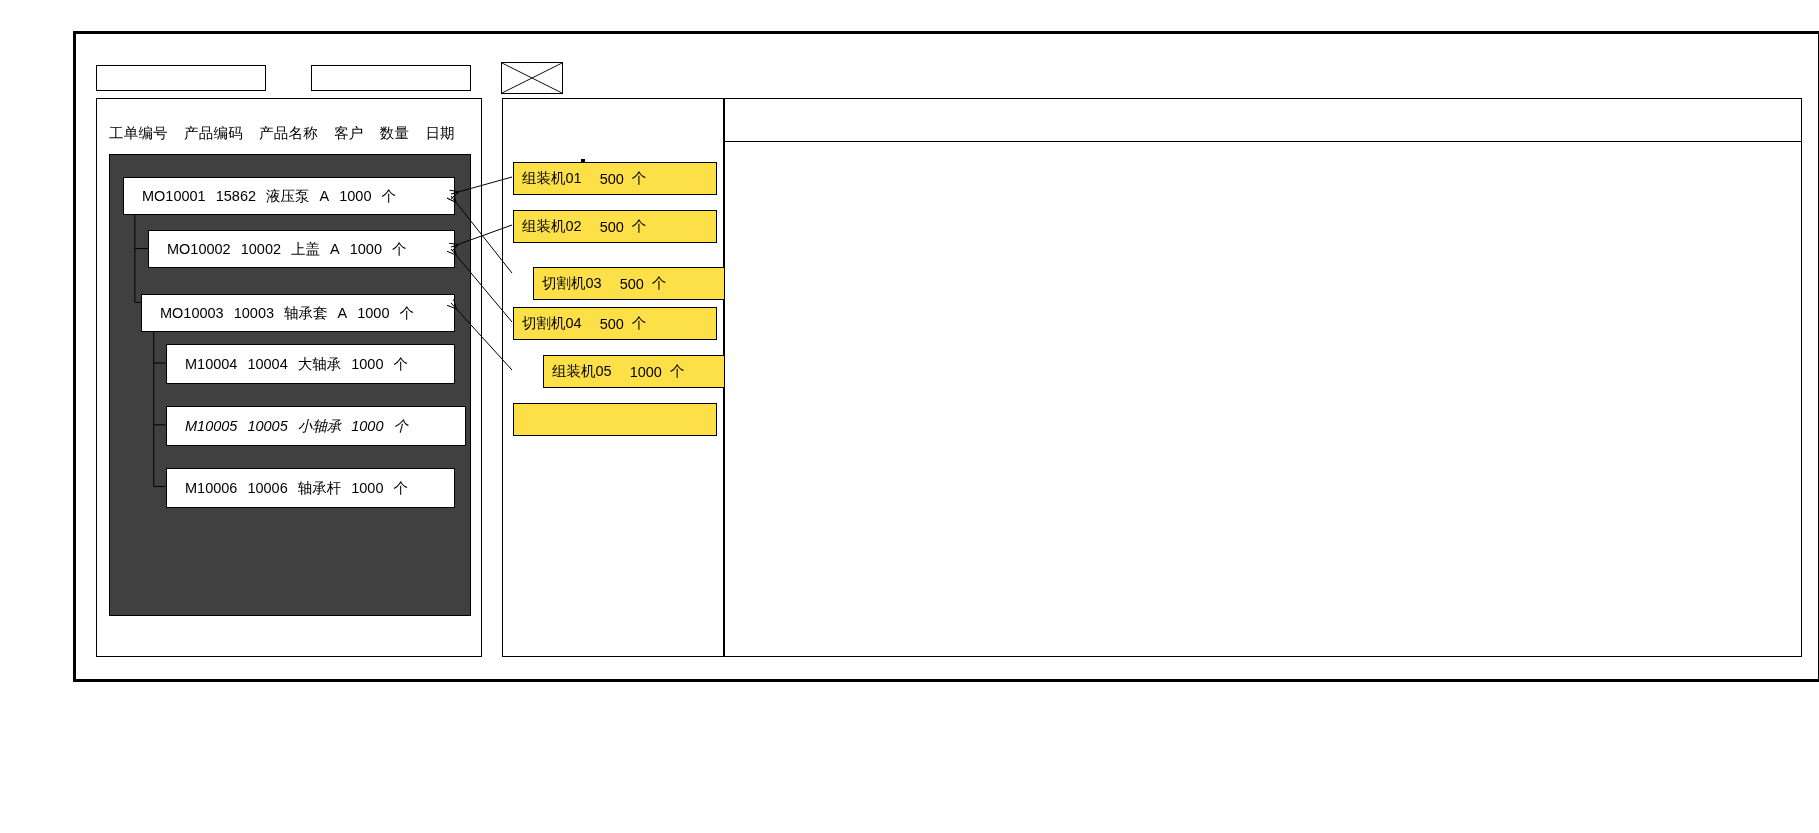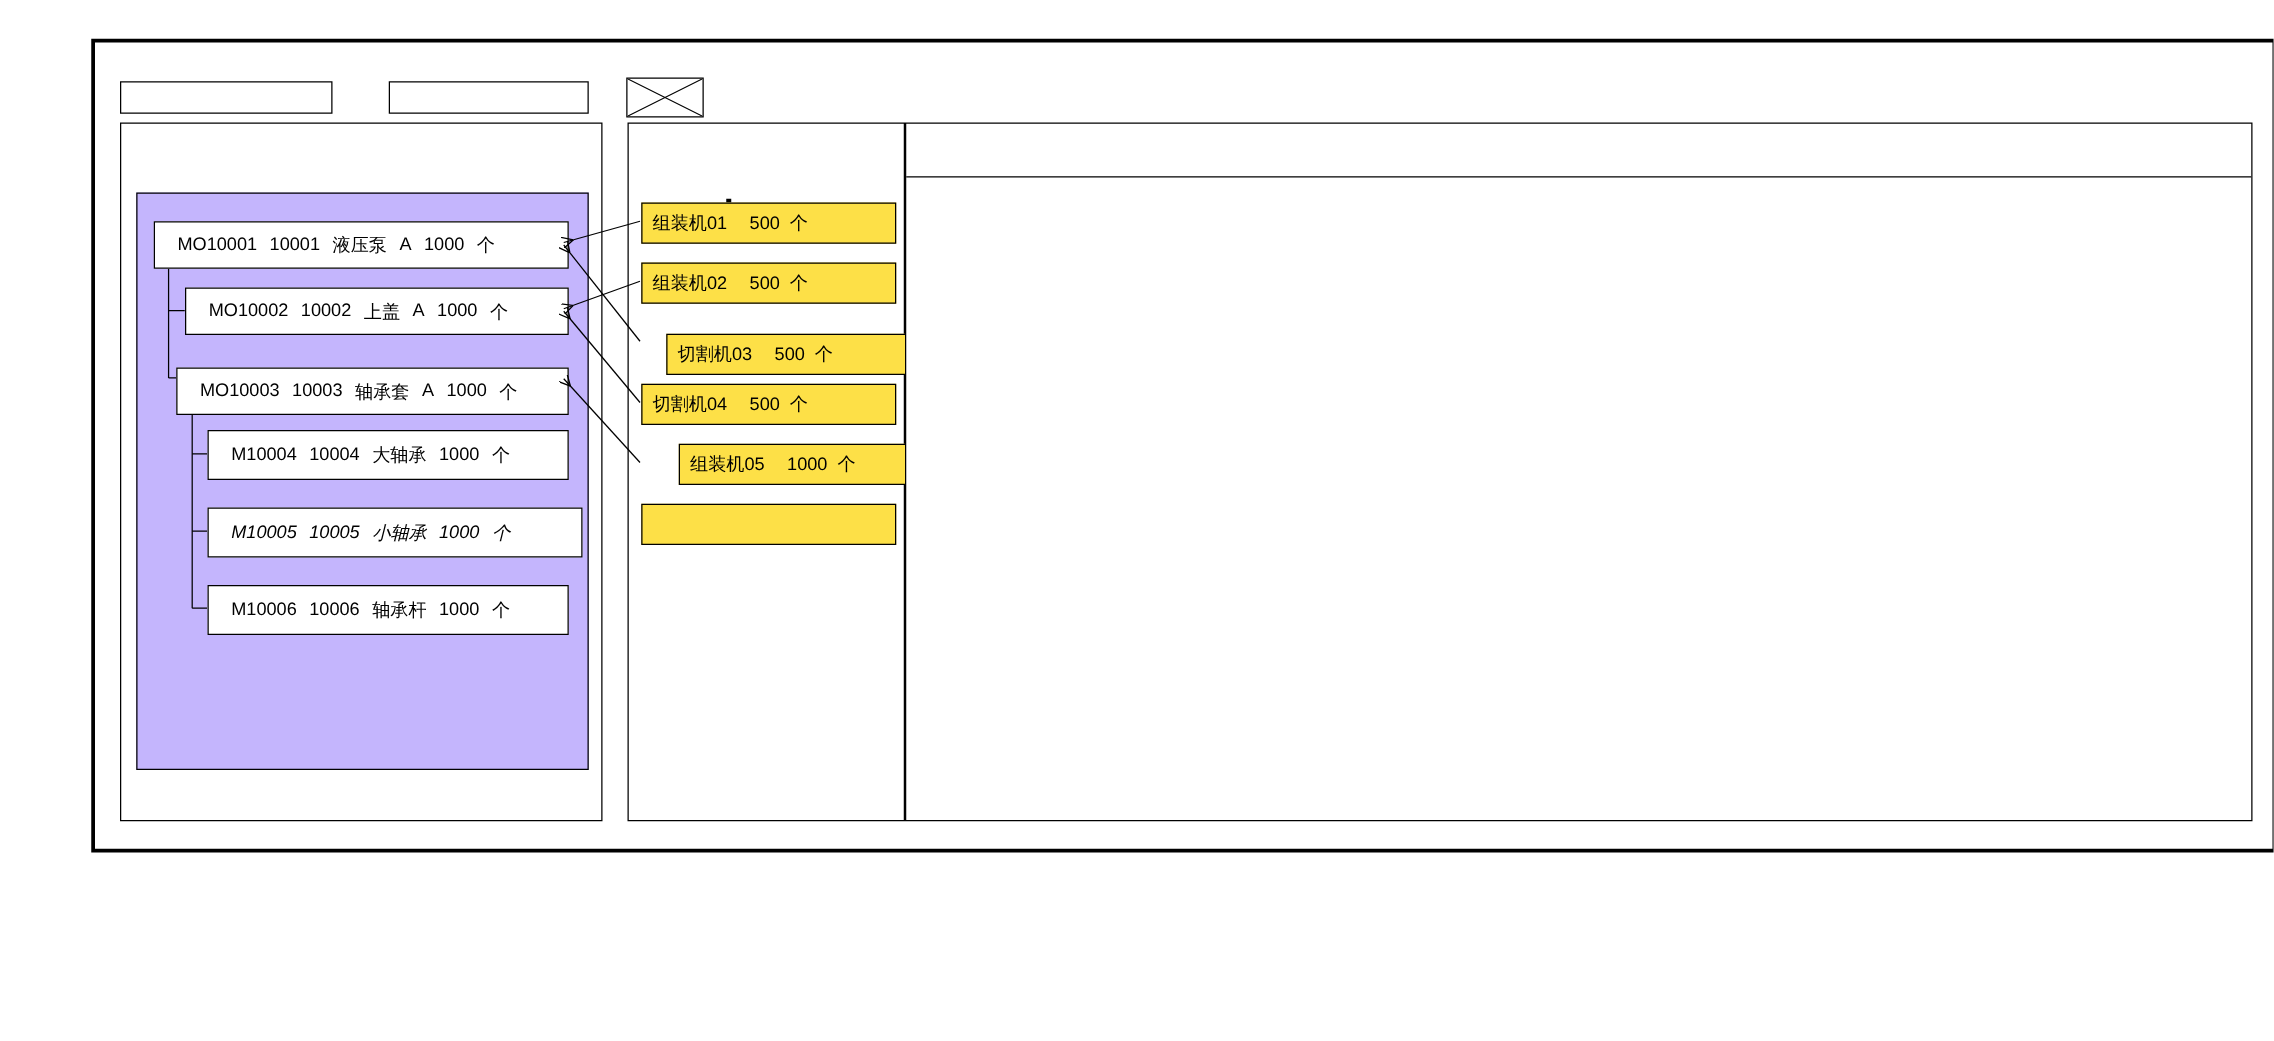--- a/index.html
+++ b/index.html
@@ -105,21 +105,21 @@
 
   
   .tree-box {
     position: absolute;
     left: 12px;
     top: 55px;
     width: 362px;
     height: 462px;
     border: 1px solid #000;
     box-sizing: border-box;
-    background: #c4b5fd;
+    background: #404040;
   }
 
   
   .tree-lines {
     position: absolute;
     left: 0; top: 0;
     width: 100%; height: 100%;
     pointer-events: none;
   }
 
@@ -195,38 +195,46 @@
       <div class="tb-box-x">
         <svg viewBox="0 0 62 32" preserveAspectRatio="none">
           <line x1="0" y1="0" x2="62" y2="32" stroke="#000" stroke-width="1"></line>
           <line x1="62" y1="0" x2="0" y2="32" stroke="#000" stroke-width="1"></line>
         </svg>
       </div>
     </div>
 
     <div class="panel panel-left">
 
+      <div class="col-headers">
+        <span>工单编号</span>
+        <span>产品编码</span>
+        <span>产品名称</span>
+        <span>客户</span>
+        <span>数量</span>
+        <span>日期</span>
+      </div>
 
       <div class="tree-box">
 
         <svg class="tree-lines" viewBox="0 0 362 462" preserveAspectRatio="none">
 
           <line x1="25" y1="60" x2="25" y2="148" stroke="#000" stroke-width="1"></line>
           <line x1="25" y1="94" x2="38" y2="94" stroke="#000" stroke-width="1"></line>
           <line x1="25" y1="148" x2="31" y2="148" stroke="#000" stroke-width="1"></line>
 
           <line x1="44" y1="167" x2="44" y2="333" stroke="#000" stroke-width="1"></line>
           <line x1="44" y1="209" x2="56" y2="209" stroke="#000" stroke-width="1"></line>
           <line x1="44" y1="271" x2="56" y2="271" stroke="#000" stroke-width="1"></line>
           <line x1="44" y1="333" x2="56" y2="333" stroke="#000" stroke-width="1"></line>
         </svg>
 
         <div class="node node-l0">
           <span class="cell">MO10001</span>
-          <span class="cell">10001</span>
+          <span class="cell">15862</span>
           <span class="cell">液压泵</span>
           <span class="cell">A</span>
           <span class="cell">1000</span>
           <span class="cell">个</span>
         </div>
 
         <div class="node node-l1a">
           <span class="cell">MO10002</span>
           <span class="cell">10002</span>
           <span class="cell">上盖</span>

